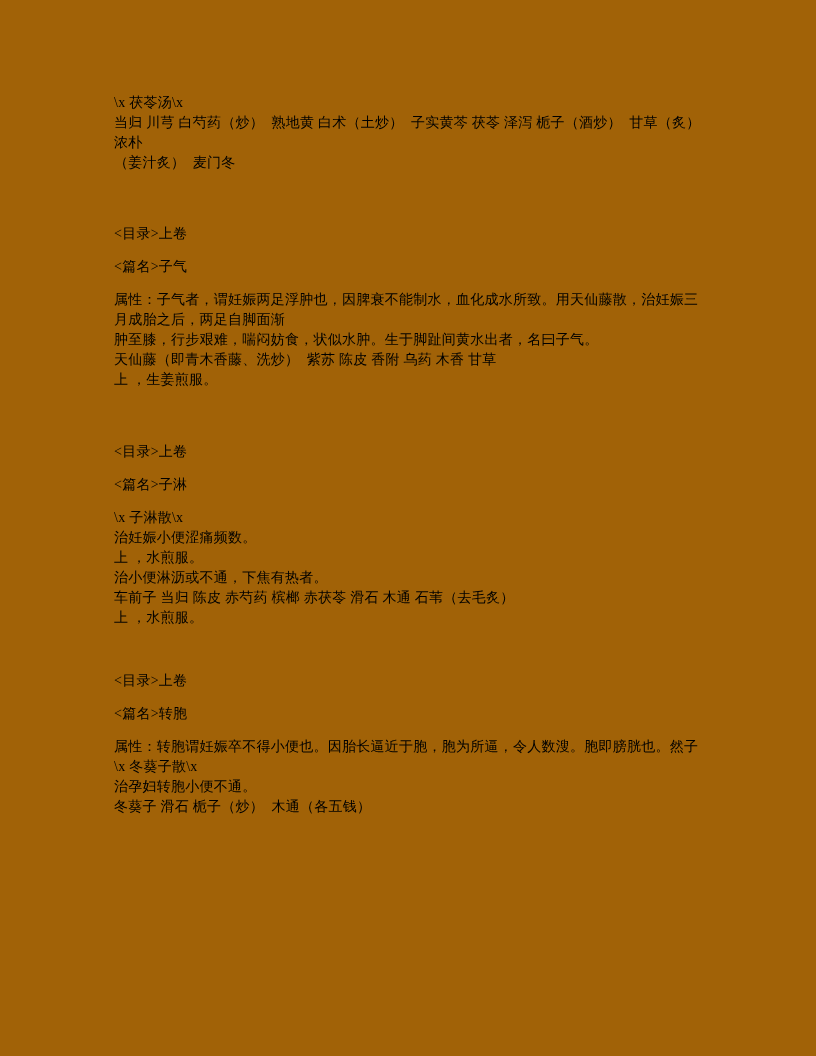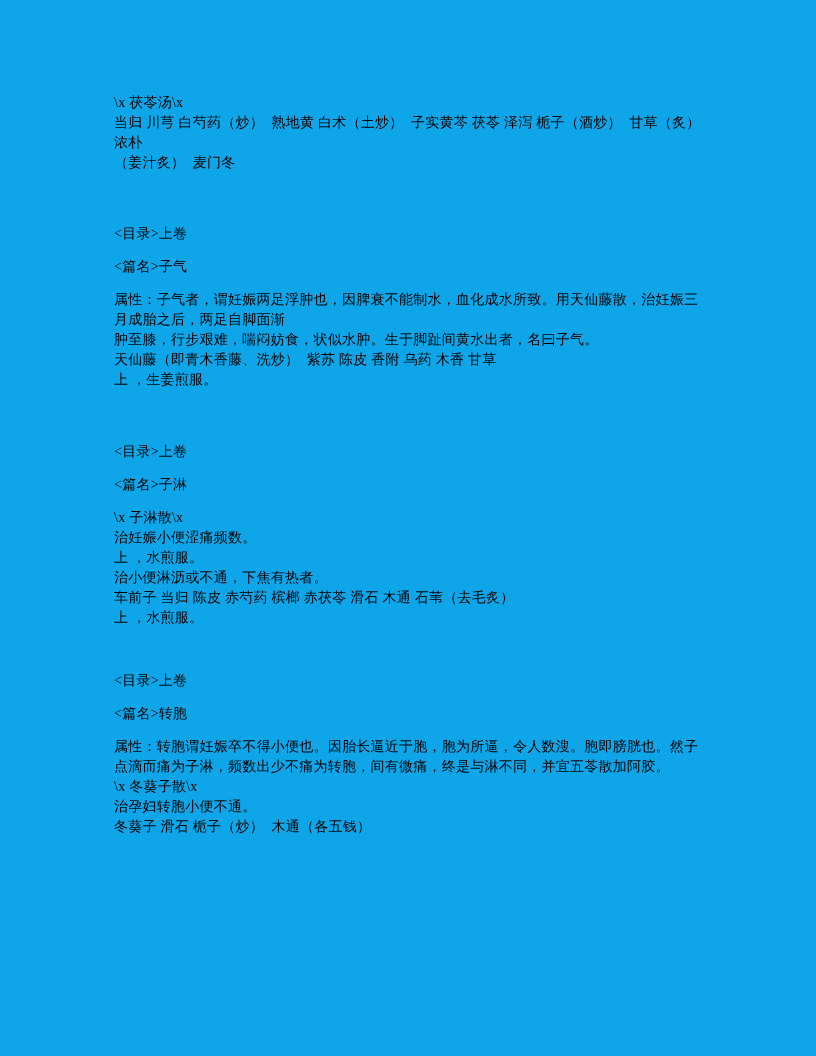--- a/index.html
+++ b/index.html
@@ -16,21 +16,21 @@
     color: #000000;
   }
   .doc-page {
     position: absolute;
     top: 0;
     left: 0;
     width: 816px;
     height: 1056px;
     box-sizing: border-box;
     padding: 93px 55px 0 114px;
-    background: #0ea5e9;
+    background: #a16207;
   }
   .txt-line {
     font-size: 14px;
     height: 20px;
     line-height: 20px;
     letter-spacing: 0.25px;
     white-space: pre;
     overflow: visible;
   }
   .blank-line {
@@ -77,19 +77,18 @@
     <div class="txt-line">车前子 当归 陈皮 赤芍药 槟榔 赤茯苓 滑石 木通 石苇（去毛炙）</div>
     <div class="txt-line">上 ，水煎服。</div>
   </div>
 
   <div class="doc-section sec-d">
     <div class="txt-line">&lt;目录&gt;上卷</div>
     <div class="blank-line"></div>
     <div class="txt-line">&lt;篇名&gt;转胞</div>
     <div class="blank-line"></div>
     <div class="txt-line">属性：转胞谓妊娠卒不得小便也。因胎长逼近于胞，胞为所逼，令人数溲。胞即膀胱也。然子</div>
-    <div class="txt-line">点滴而痛为子淋，频数出少不痛为转胞，间有微痛，终是与淋不同，并宜五苓散加阿胶。</div>
     <div class="txt-line">\x 冬葵子散\x</div>
     <div class="txt-line">治孕妇转胞小便不通。</div>
     <div class="txt-line">冬葵子 滑石 栀子（炒）  木通（各五钱）</div>
   </div>
 
 </div>
 
 </body></html>

